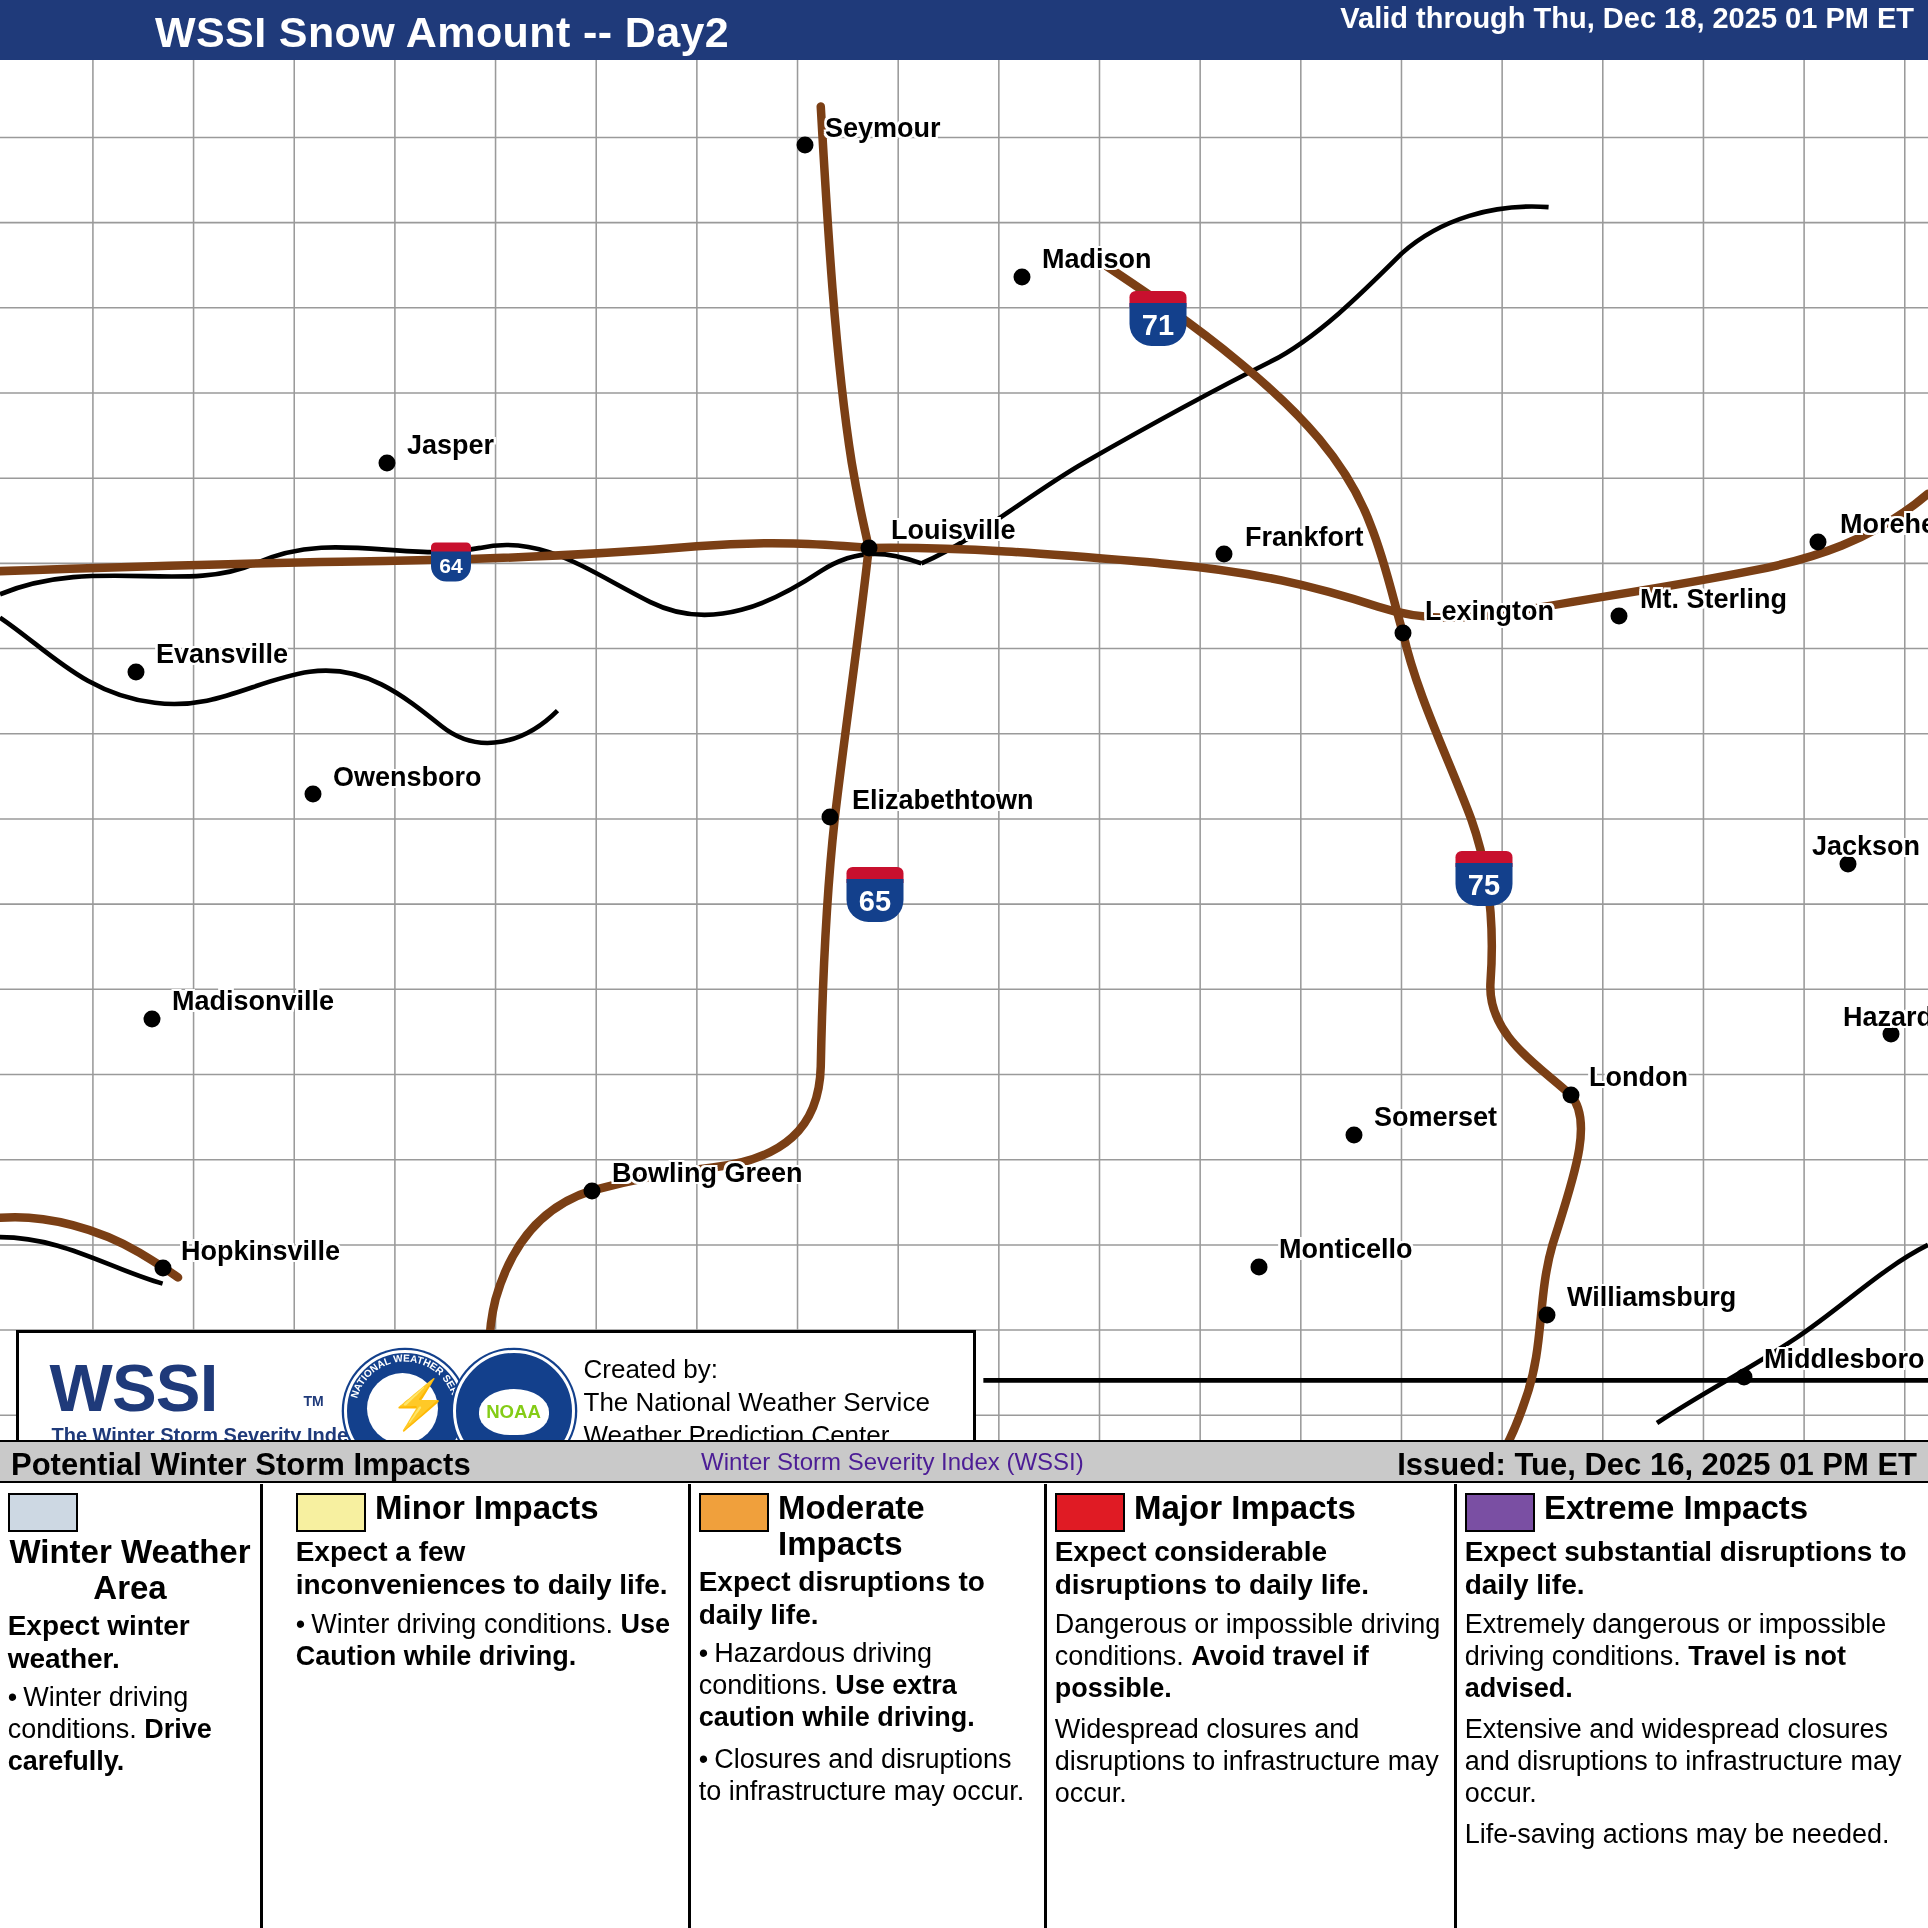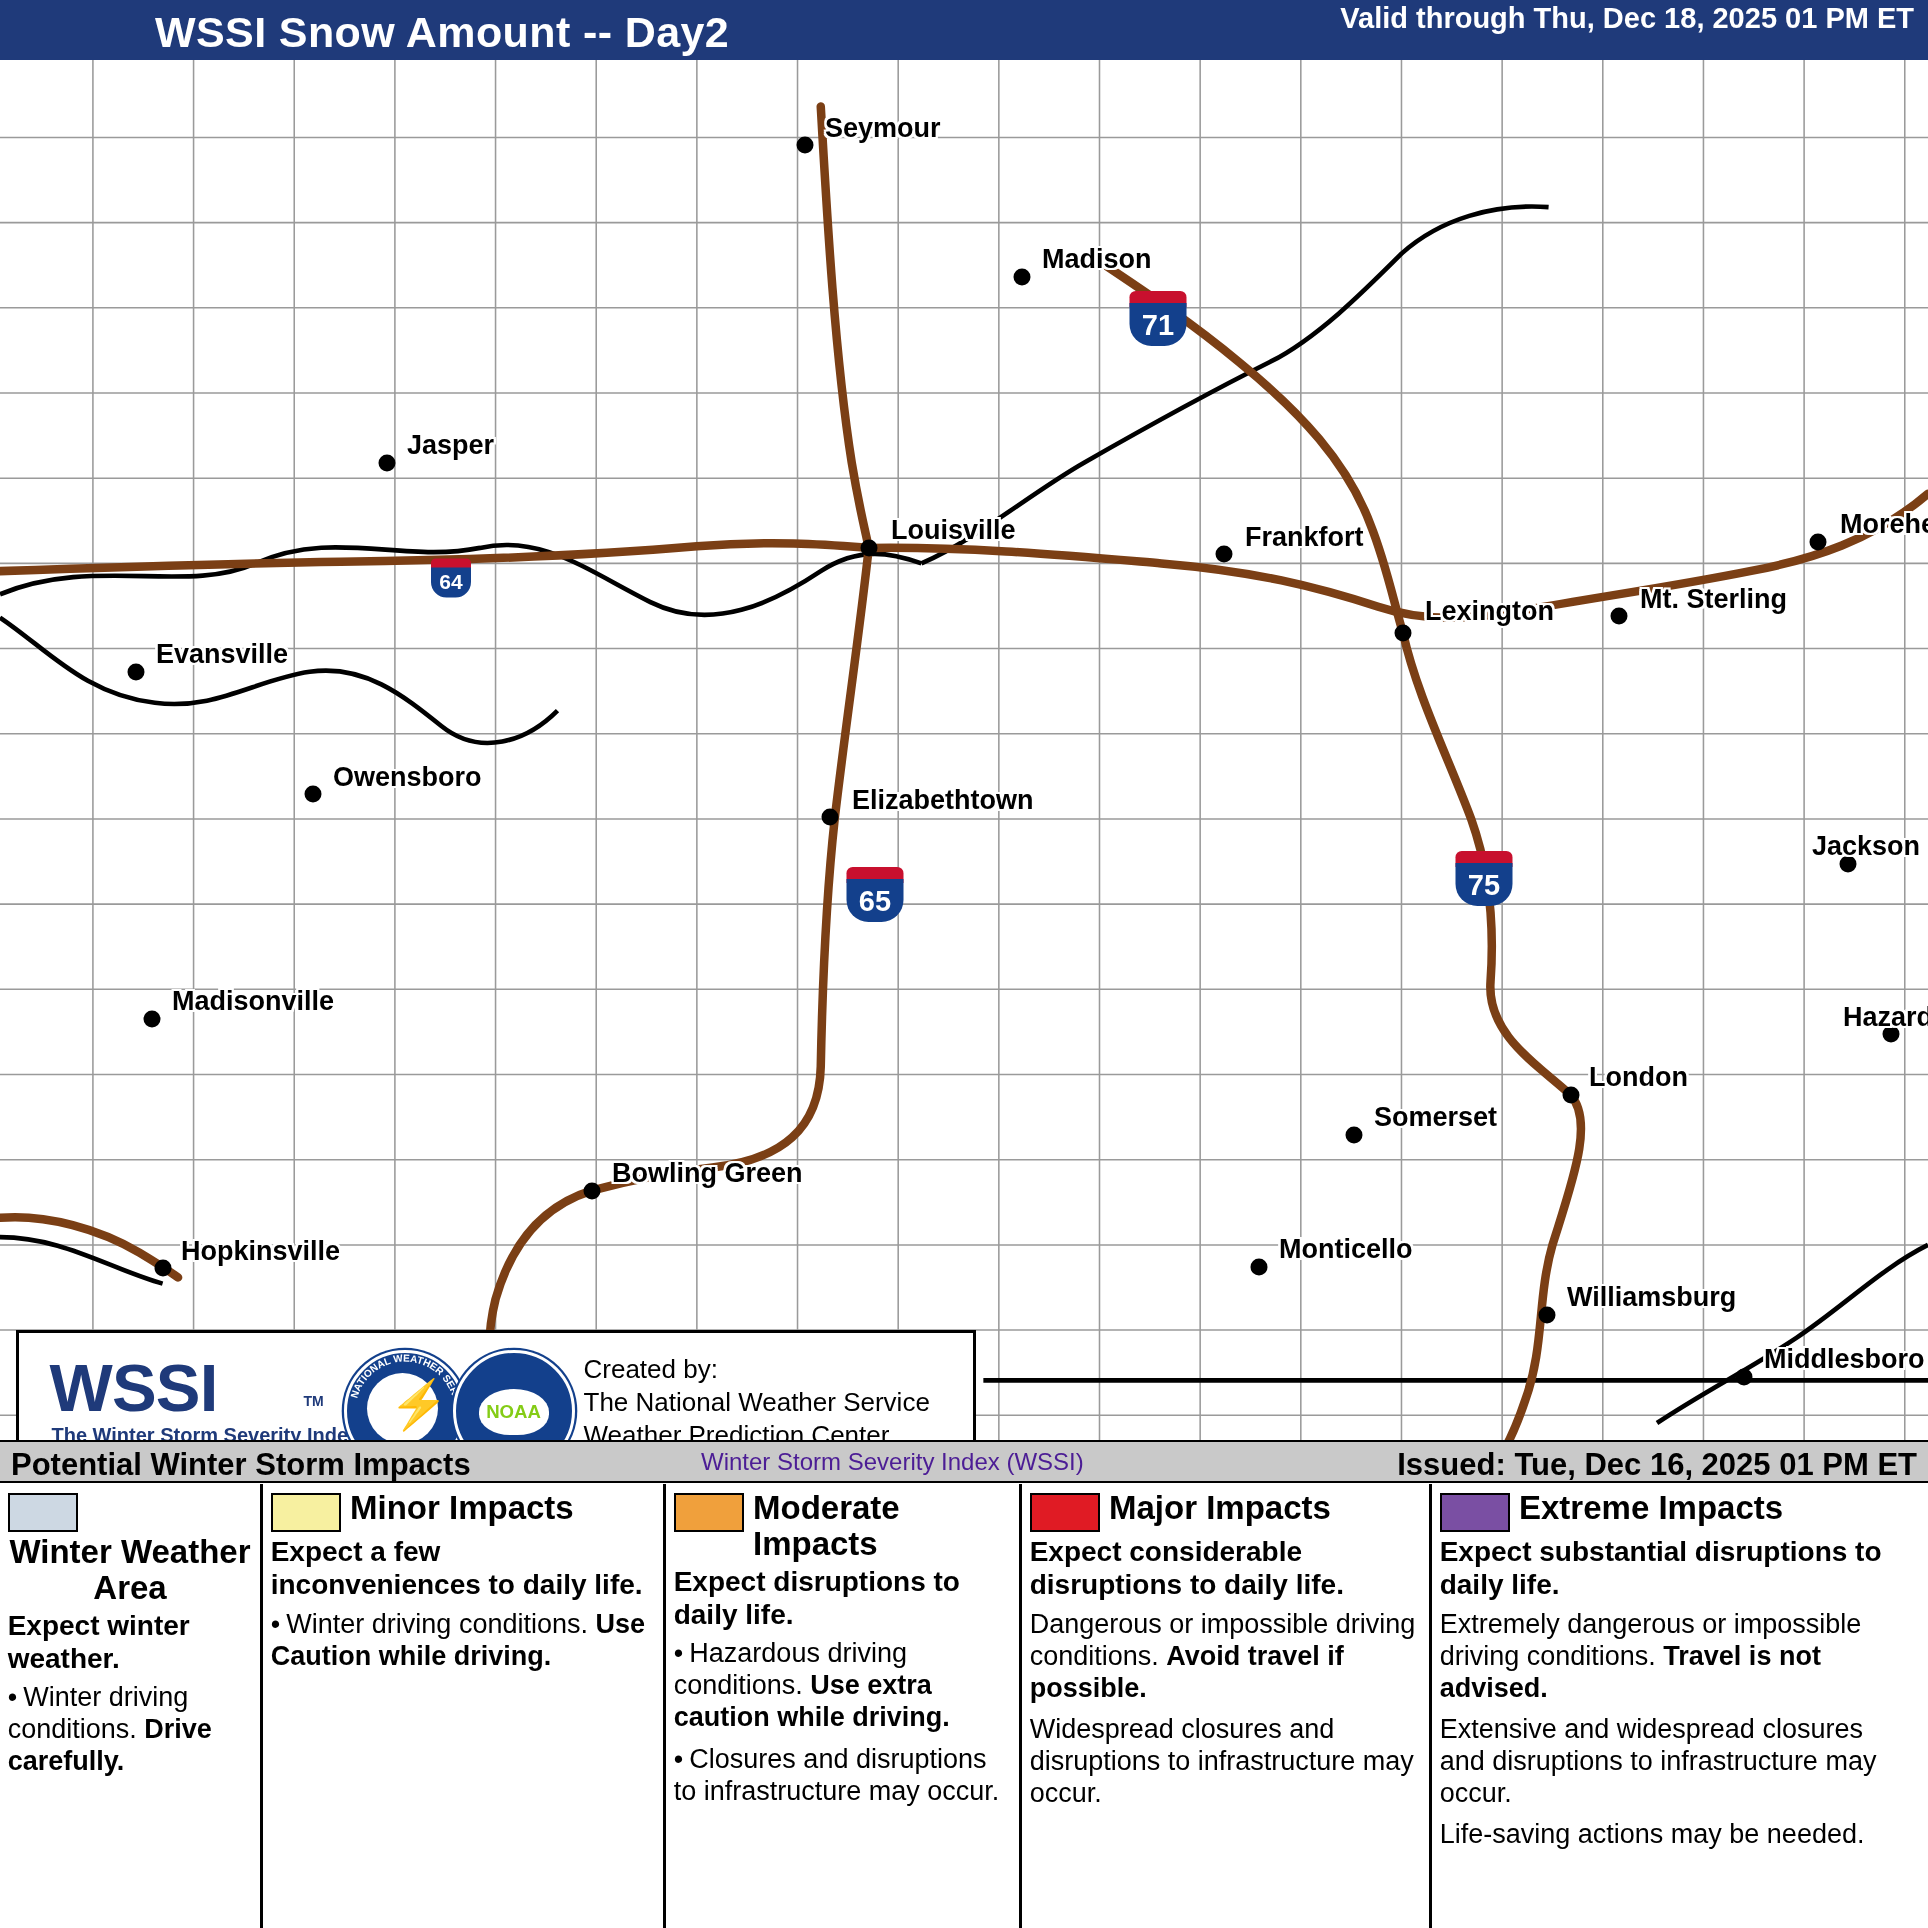--- a/index.html
+++ b/index.html
@@ -60,21 +60,21 @@
   .graybar .gb-left{position:absolute;left:11px;top:4.6px;font-size:31px;font-weight:bold;color:#000;}
   .graybar .gb-mid{position:absolute;left:701px;top:6.2px;font-size:24px;color:#4c1d95;}
   .graybar .gb-right{position:absolute;right:11px;top:4.6px;font-size:31px;font-weight:bold;color:#000;}
 
   
   .legend{position:absolute;left:0;top:1484px;width:1928px;height:445px;display:flex;
      border-top:0;box-sizing:border-box;}
   .lcol{position:relative;box-sizing:border-box;border-right:3.1px solid #000;padding:6.2px 7.7px 0 7.7px;}
   .lcol:last-child{border-right:none;}
   .lcol.c0{width:263px;}
-  .lcol.c1{width:403px;}
+  .lcol.c1{width:403px;margin-left:25px;}
   .lcol.c2{width:356px;}
   .lcol.c3{width:410px;}
   .lcol.c4{width:466px;}
   .lhead{display:flex;align-items:flex-start;gap:9.3px;}
   .lswatch{width:70px;height:39px;border:2.3px solid #000;box-sizing:border-box;flex:none;margin-top:3.1px;}
   .lname{font-size:33px;font-weight:bold;line-height:36px;color:#000;}
   .lsummary{font-size:28px;font-weight:bold;line-height:33px;color:#000;margin-top:3.1px;}
   .lbullets{margin:6.2px 0 0 0;padding:0;list-style:none;}
   .lbullets li{font-size:27px;line-height:32px;color:#000;margin-bottom:9.3px;
      padding-left:0;}
@@ -187,21 +187,21 @@
         <div class="citylabel" style="left: 1764px; top: 1284px;">Middlesboro</div>
         <div class="citylabel" style="left: 1259px; top: 1378px;">Jamestown</div>
       </div>
 
     <div id="shields">
         <div class="shield" style="left: 1158px; top: 259px;">
           <div class="sh-top"></div>
           <div class="sh-bot"></div>
           <div class="sh-num">71</div>
         </div>
-        <div class="shield small" style="left: 451px; top: 518px; border-radius: 12px;">
+        <div class="shield small" style="left: 451px; top: 502px; border-radius: 12px;">
           <div class="sh-top"></div>
           <div class="sh-bot"></div>
           <div class="sh-num">64</div>
         </div>
         <div class="shield" style="left: 827px; top: 835px; margin-left: 48px;">
           <div class="sh-top"></div>
           <div class="sh-bot"></div>
           <div class="sh-num">65</div>
         </div>
         <div class="shield" style="left: 1484px; top: 819px;">

